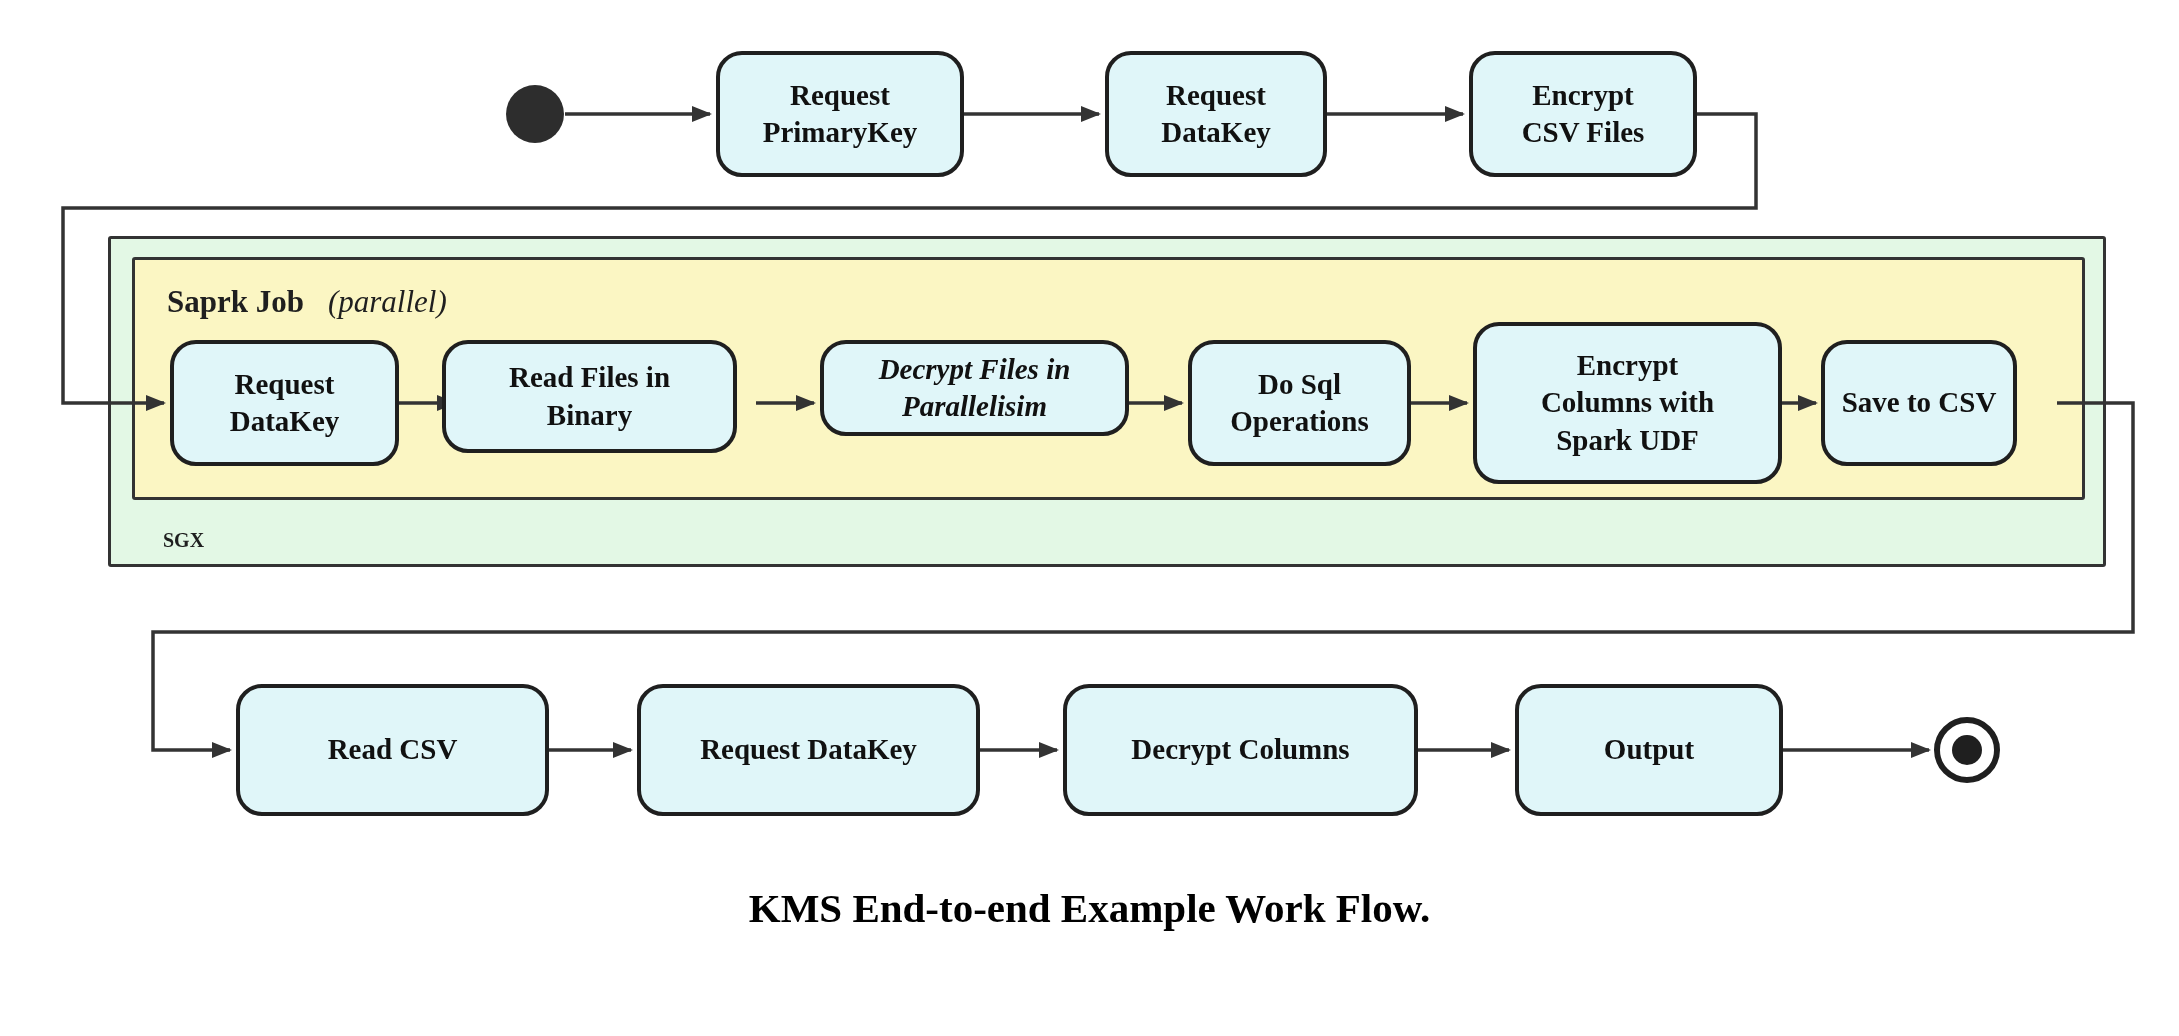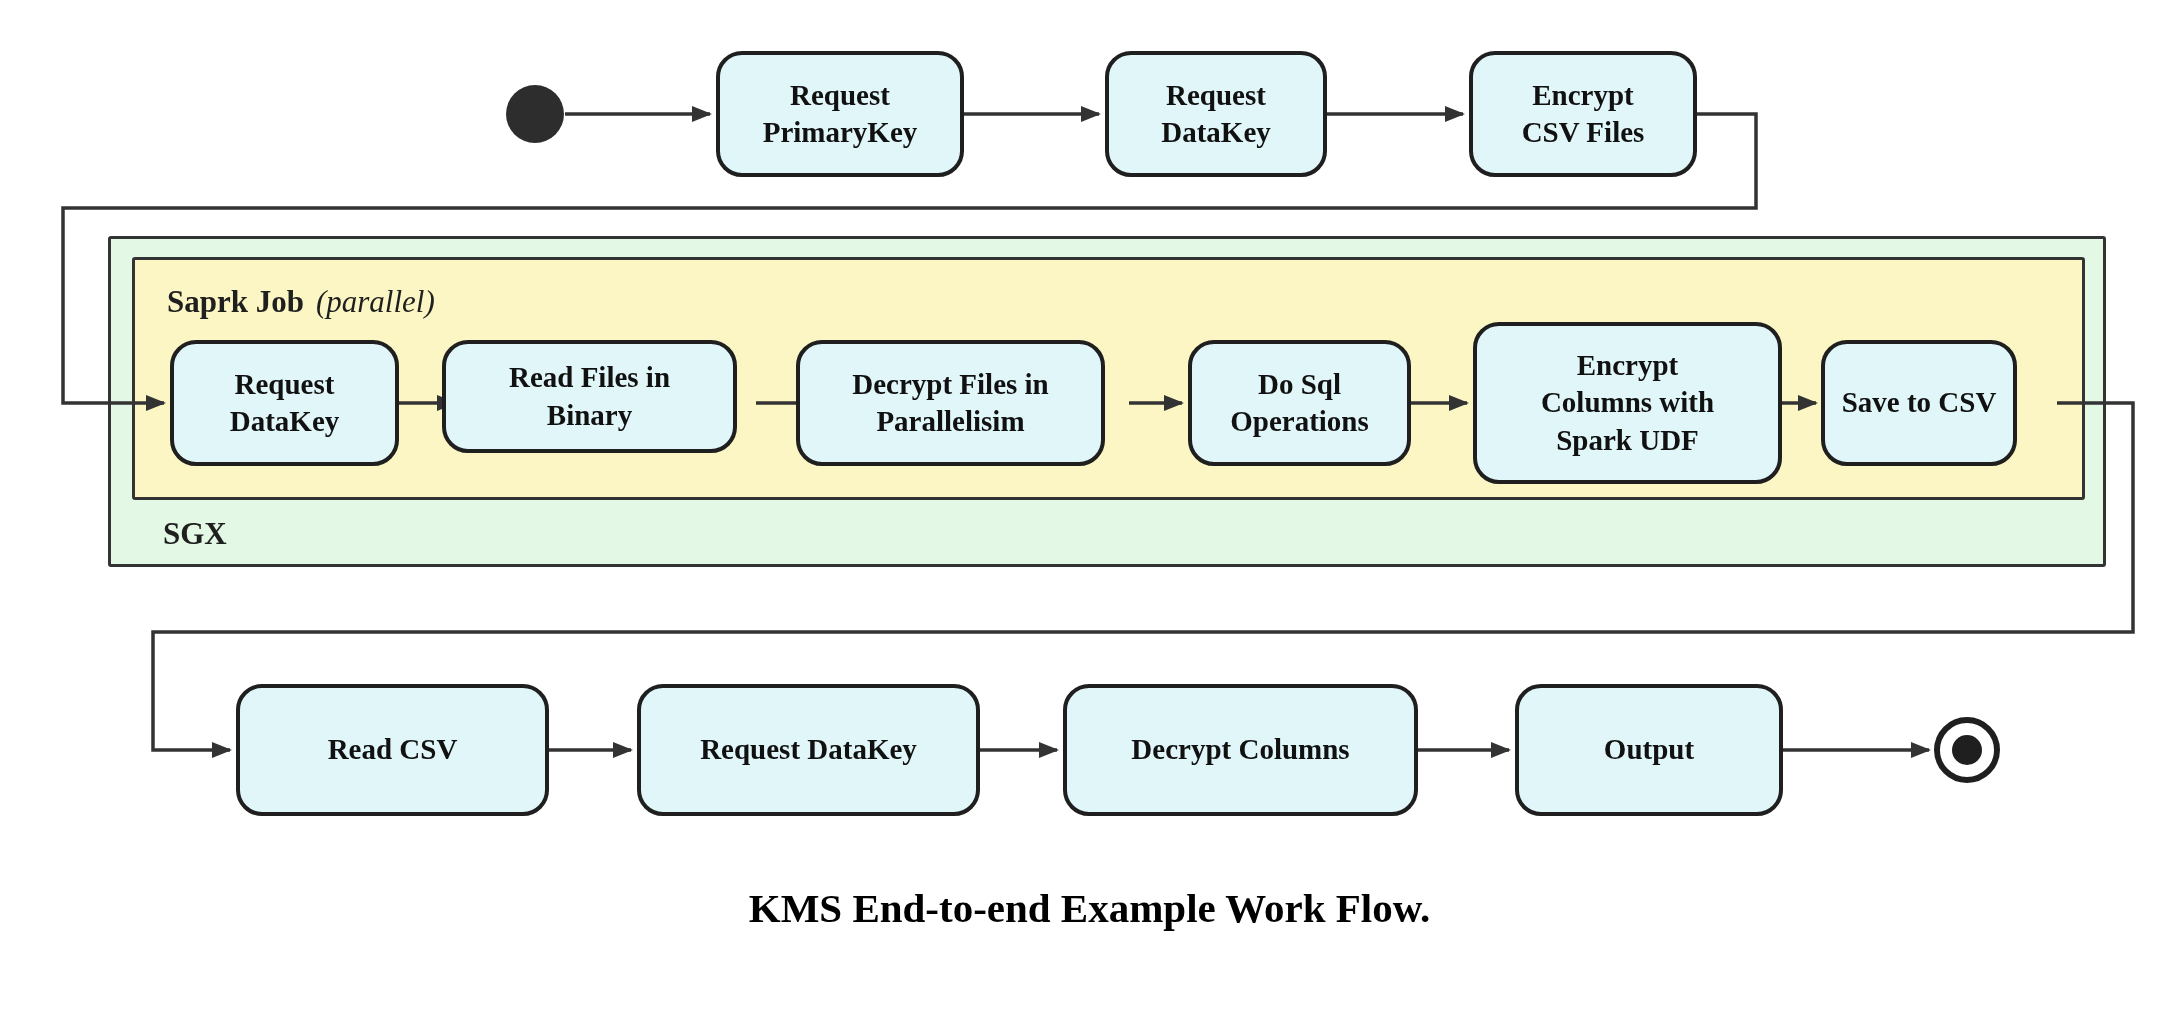--- a/index.html
+++ b/index.html
@@ -17,28 +17,28 @@
   .group {
     position:absolute;
     border:3px solid #333333;
     border-radius:3px;
   }
   .group-sgx   { background:var(--sgx-group-fill,#e3f8e5); }
   .group-spark { background:var(--spark-group-fill,#fbf6c3); }
 
   .sgx-label {
     position:absolute; left:52px; bottom:12px;
-    font-weight:bold; font-size:31px; color:#1f1f1f;
+    font-weight:bold; font-size:20px; color:#1f1f1f;
   }
   .spark-label-wrap {
     position:absolute; left:32px; top:24px;
     font-size:31px; color:#1f1f1f;
   }
   .spark-label-wrap .lbl  { font-weight:bold;margin-top:15px; }
-  .spark-label-wrap .qual { font-style:italic; margin-left:12px; }
+  .spark-label-wrap .qual { font-style:italic; margin-left:24px; }
 
   .node {
     position:absolute;
     display:flex; align-items:center; justify-content:center;
     text-align:center;
     background:var(--node-fill,#e0f6f9);
     border:4px solid var(--node-border,#1f1f1f);
     border-radius:26px;
     font-weight:bold; font-size:29px; line-height:1.28;
     color:#111111;
@@ -111,21 +111,21 @@
 PrimaryKey</div>
   <div class="node" style="left:1105px; top:51px; width:222px; height:126px;">Request
 DataKey</div>
   <div class="node" style="left:1469px; top:51px; width:228px; height:126px;">Encrypt
 CSV Files</div>
 
   <div class="node" style="left:170px; top:340px; width:229px; height:126px;">Request
 DataKey</div>
   <div class="node" style="left:442px; top:340px; width:295px; height:113px;">Read Files in
 Binary</div>
-  <div class="node" style="left:796px; top:340px; width:309px; height:126px;">Decrypt Files in
+  <div class="node" style="left:820px; top:340px; width:309px; height:96px;font-style:italic;">Decrypt Files in
 Parallelisim</div>
   <div class="node" style="left:1188px; top:340px; width:223px; height:126px;">Do Sql
 Operations</div>
   <div class="node" style="left:1473px; top:322px; width:309px; height:162px;">Encrypt
 Columns with
 Spark UDF</div>
   <div class="node" style="left:1821px; top:340px; width:196px; height:126px;">Save to CSV</div>
 
   <div class="node" style="left:236px; top:684px; width:313px; height:132px;">Read CSV</div>
   <div class="node" style="left:637px; top:684px; width:343px; height:132px;">Request DataKey</div>

